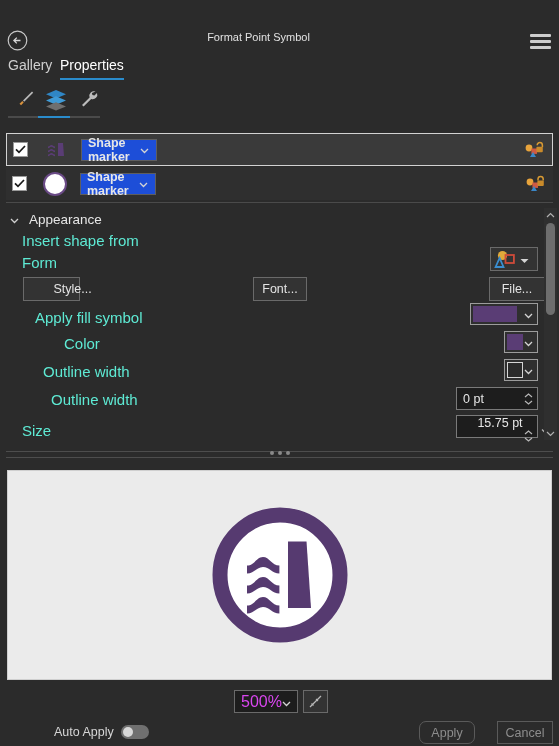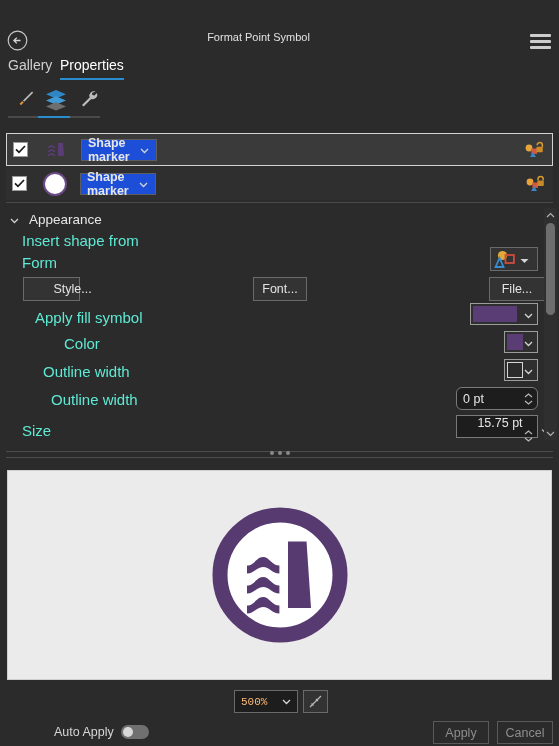--- a/index.html
+++ b/index.html
@@ -130,21 +130,21 @@
   .sw-color .sw { width: 16px; height: 16px; margin-left: 2px; background: #5a3d75; }
   .sw-outline { left: 504px; top: 359px; width: 34px; height: 22px; }
   .sw-outline .sw { width: 16px; height: 16px; margin-left: 2px; background: #2b2b2b; border: 1px solid #d6d6d6; }
   .swatch-wrap .cv { margin-left: auto; margin-right: 4px; }
 
   .spin {
     position: absolute; background: #1d1d1d; border: 1px solid #7a7a7a;
     display: flex; align-items: center; color: #e6e6e6; font-size: 12.5px;
   }
   .spin .val { margin-left: 6px; }
-  .sp-owidth { left: 456px; top: 387px; width: 82px; height: 23px; border-radius: 6px; }
+  .sp-owidth { left: 456px; top: 387px; width: 82px; height: 23px; }
   .sp-size   { left: 456px; top: 415px; width: 82px; height: 23px; flex-direction: column; }
   .spin .arrows {
     margin-left: auto; margin-right: 4px; display: flex; flex-direction: column; gap: 2px;
   }
   .size-caret { position: absolute; left: 541px; top: 421px; }
 
   
   .vscroll {
     position: absolute; right: 2px; top: 208px; width: 13px; height: 232px;
     background: #2f2f2f; display: flex; flex-direction: column; align-items: center;
@@ -169,40 +169,40 @@
     position: absolute; left: 7px; top: 470px; width: 545px; height: 210px;
     background: #ebebeb; border: 1px solid #cfcfcf;
     display: flex; align-items: center; justify-content: center;
   }
 
   
   .zoombar { position: absolute; left: 0; top: 690px; width: 559px; height: 26px; }
   .zoomcombo {
     position: absolute; left: 234px; top: 0; width: 64px; height: 23px;
     background: #1d1d1d; border: 1px solid #6a6a6a; display: flex; align-items: center;
-    color: #fdba74; font-size: 11px; font-family: Liberation Mono, monospace;
+    color: #d946ef; font-size: 16px;
   }
   .zoomcombo .val { margin-left: 6px; }
   .zoomcombo .cv { margin-left: auto; margin-right: 6px; }
   .fitbtn {
     position: absolute; left: 303px; top: 0; width: 25px; height: 23px;
     background: #333333; border: 1px solid #6a6a6a; display: flex; align-items: center; justify-content: center;
   }
 
   .autoapply { position: absolute; left: 10px; top: 725px; display: flex; align-items: center; gap: 7px; }
   .autoapply .txt { font-size: 12.5px; color: #d6d6d6; margin-left: 44px; }
   .toggle { width: 28px; height: 14px; border-radius: 7px; background: #707070; position: relative; }
   .toggle i { position: absolute; left: 2px; top: 2px; width: 10px; height: 10px; border-radius: 50%; background: #d8d8d8; }
 
   .footbtn {
     position: absolute; top: 721px; height: 23px; width: 56px;
     border: 1px solid #5a5a5a; background: #2b2b2b; color: #8d8d8d; font-size: 12.5px;
     display: flex; align-items: center; justify-content: center;
   }
-  .btn-apply { right: 70px; }
+  .btn-apply { right: 84px; border-radius: 7px; }
   .btn-cancel { right: 6px; margin-left: 16px; }
 </style>
 </head>
 <body>
 
 <div class="app">
 
 
   <div class="subheader">
     <div class="backbtn">

